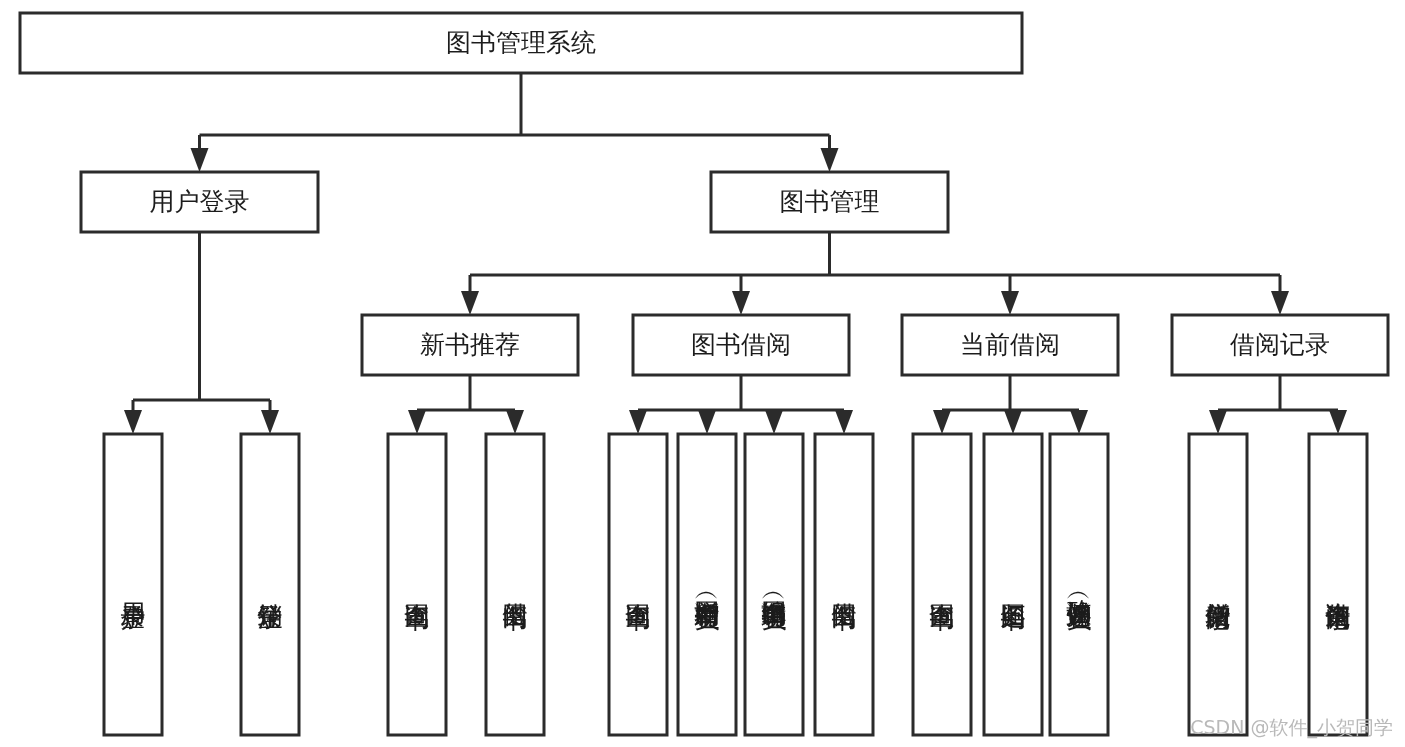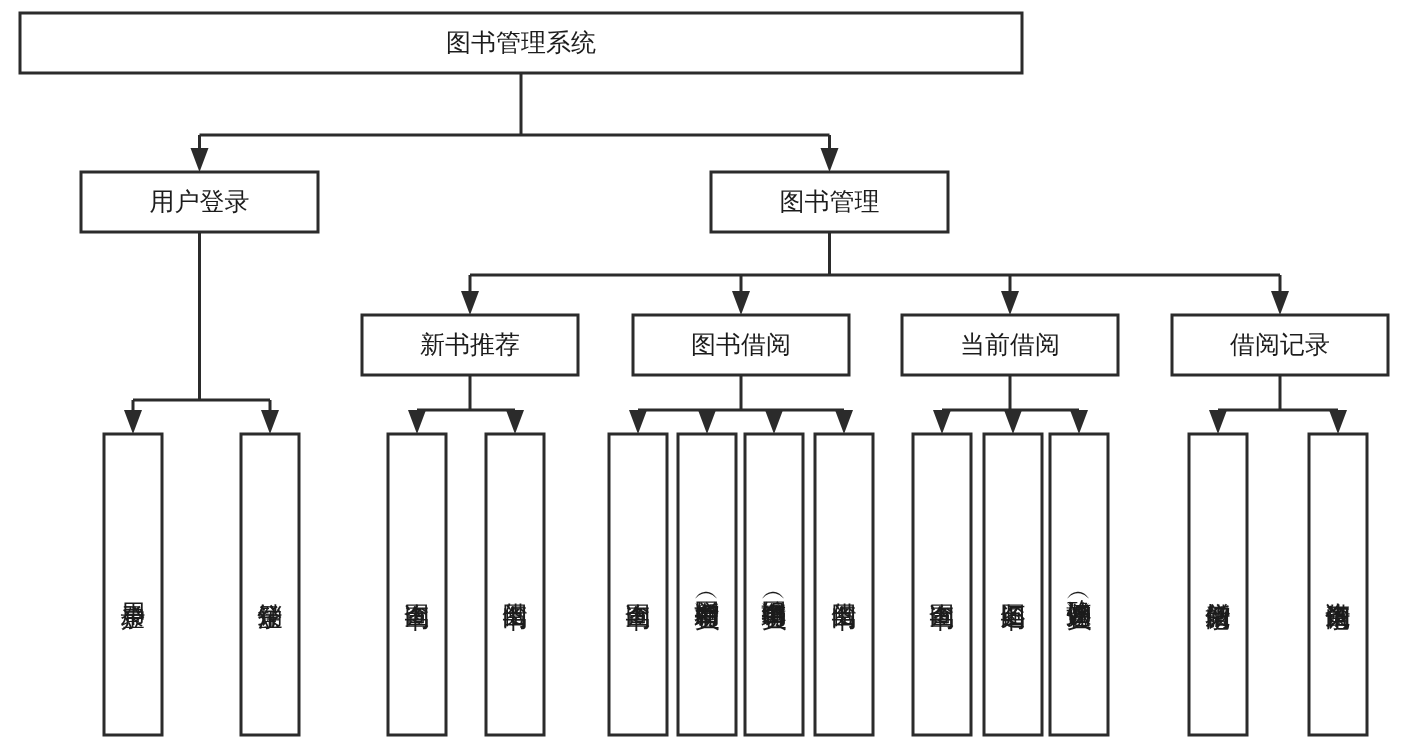--- a/index.html
+++ b/index.html
@@ -245,13 +245,14 @@
         <span class="vlabel">确认归还（管理员）</span>
       </div>
       <div class="vlabel-wrap" style="left: 1189px; top: 434px; width: 58px; height: 301px;">
         <span class="vlabel">新增借阅记录</span>
       </div>
       <div class="vlabel-wrap" style="left: 1309px; top: 434px; width: 58px; height: 301px;">
         <span class="vlabel">查询借阅记录</span>
       </div>
     </div>
 
+  <div class="watermark">CSDN @软件_小贺同学</div>
 </div>
 
 </body></html>

